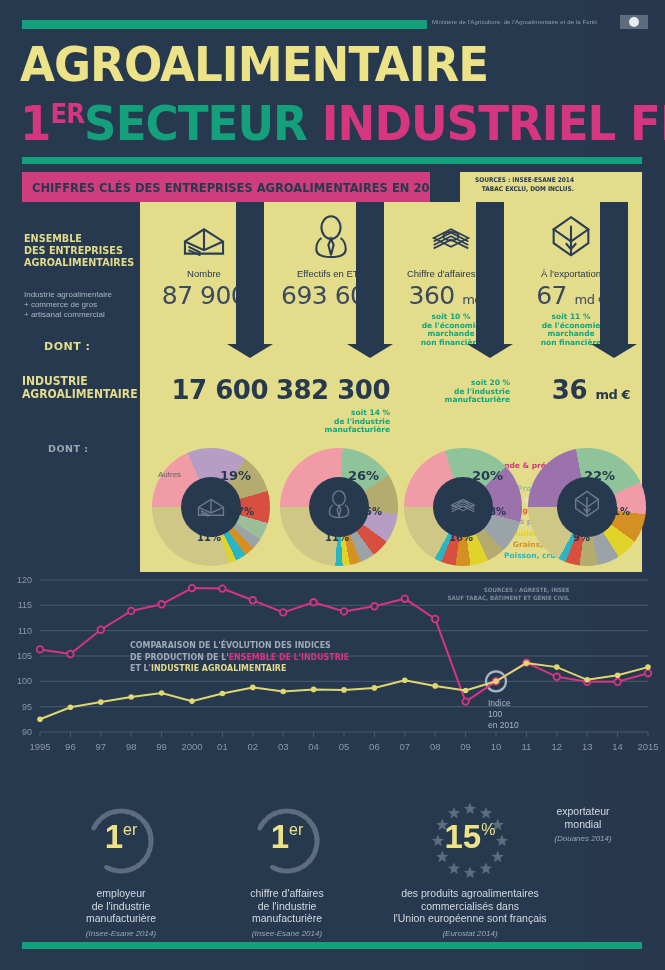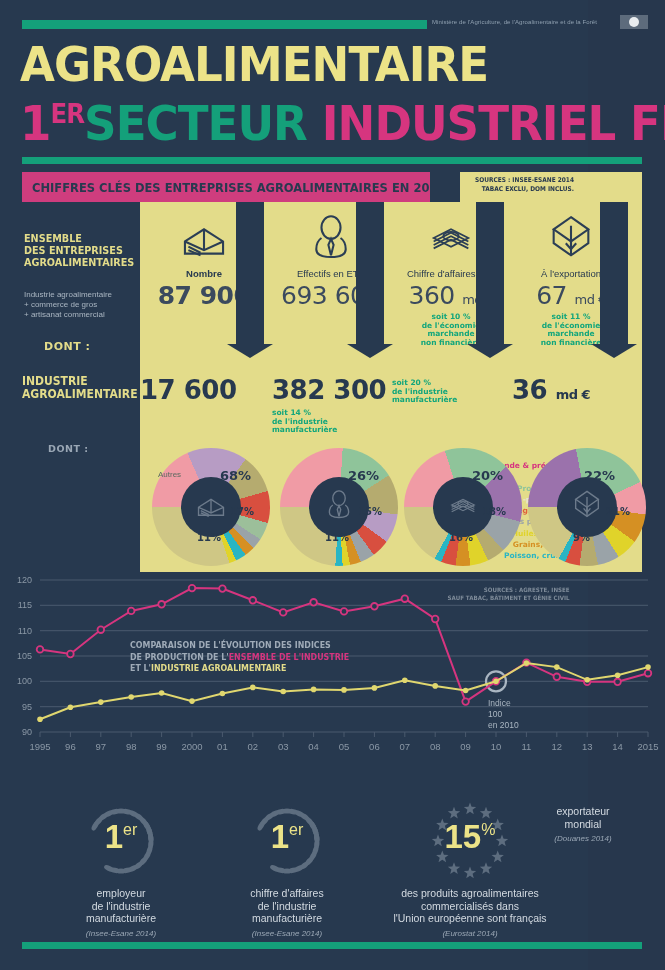--- a/index.html
+++ b/index.html
@@ -61,21 +61,21 @@
   
   .col { position:absolute; top:210px; width:120px; text-align:center; }
   .col .ico { height:54px; display:flex; align-items:flex-end; justify-content:center; }
   .col .clabel { font-size:9.5px; color:#27394f; margin-top:4px; }
   .col .cval { font-size:25px; color:#3b4a5e; margin-top:2px; font-family:"DejaVu Sans", sans-serif;
       letter-spacing:-.5px;}
   .col .cval .unit { font-size:13px; }
   .col .cnote { font-family:"DejaVu Sans", sans-serif; font-weight:bold; color:#12a67c; font-size:7.5px;
       line-height:8.5px; margin-top:3px;}
 
-  .col2 { position:absolute; top:375px; width:120px; text-align:left;}
+  .col2 { position:absolute; top:375px; width:120px; text-align:right;}
   .col2 .cval2 { font-size:26px; color:#27394f; font-family:"DejaVu Sans", sans-serif; font-weight:bold;
      letter-spacing:-.5px;}
   .col2 .cval2 .unit { font-size:13px; }
   .col2 .cnote2 { font-family:"DejaVu Sans", sans-serif; font-weight:bold; color:#12a67c; font-size:7.5px;
      line-height:8.5px; margin-top:4px;}
 
   
   .legend { position:absolute; right:3px; top:460px; width:135px; text-align:right;
      font-family:"DejaVu Sans", sans-serif; font-weight:bold; font-size:7.5px; line-height:11.3px;}
 
@@ -138,21 +138,21 @@
 AGROALIMENTAIRES</div>
   <div class="lc-sub" style="white-space:pre-line">Industrie agroalimentaire
 + commerce de gros
 + artisanat commercial</div>
   <div class="dont1">DONT :</div>
   <div class="lc-row2" style="white-space:pre-line">INDUSTRIE
 AGROALIMENTAIRE</div>
   <div class="dont2">DONT :</div>
 
   <div id="cols">
-      <div class="col" style="left: 140px; width: 128px; font-weight: bold;">
+      <div class="col" style="left: 140px; width: 128px;">
         <div class="ico">
           <svg width="52" height="52" viewBox="0 0 60 60">
             <g fill="none" stroke="#2b3e55" stroke-width="2.4">
               <path d="M8 34 L30 20 L52 34 L52 48 L8 48 Z"></path>
               <path d="M8 34 L30 44 L52 34"></path>
               <path d="M30 44 L30 20"></path>
               <path d="M12 40 L26 47 M12 44 L26 50"></path>
             </g>
           </svg>
         </div>
@@ -249,21 +249,21 @@
         <div class="hole">
       <span style="opacity:.42"><svg width="34" height="34" viewBox="0 0 60 60">
               <g fill="none" stroke="#ccd5de" stroke-width="2.4">
                 <path d="M8 34 L30 20 L52 34 L52 48 L8 48 Z"></path>
                 <path d="M8 34 L30 44 L52 34"></path>
                 <path d="M30 44 L30 20"></path>
                 <path d="M12 40 L26 47 M12 44 L26 50"></path>
               </g>
             </svg></span>
         </div>
-        <div class="pct" style="left:68px;top:20px;font-size:13px">68%</div>
+        <div class="pct" style="left:68px;top:20px;font-size:13px">19%</div>
         <div class="pct" style="left:78px;top:58px;font-size:10px">17%</div>
         <div class="pct" style="left:45px;top:84px;font-size:10px">11%</div>
         <div class="autres">Autres</div>
       </div>
       <div class="donut" style="left: 280px; background: conic-gradient(from -90deg, rgb(240, 155, 165) 0deg, rgb(240, 155, 165) 93.6deg, rgb(143, 196, 154) 93.6deg, rgb(143, 196, 154) 147.6deg, rgb(181, 171, 111) 147.6deg, rgb(181, 171, 111) 187.2deg, rgb(183, 156, 196) 187.2deg, rgb(183, 156, 196) 216deg, rgb(216, 79, 63) 216deg, rgb(216, 79, 63) 234deg, rgb(154, 163, 168) 234deg, rgb(154, 163, 168) 248.4deg, rgb(213, 144, 35) 248.4deg, rgb(213, 144, 35) 259.2deg, rgb(224, 211, 42) 259.2deg, rgb(224, 211, 42) 266.4deg, rgb(41, 181, 196) 266.4deg, rgb(41, 181, 196) 273.6deg, rgb(207, 199, 133) 273.6deg, rgb(207, 199, 133) 360deg);">
         <div class="hole">
       <span style="opacity:.42"><svg width="34" height="34" viewBox="0 0 60 60">
               <g fill="none" stroke="#ccd5de" stroke-width="2.4">
                 <ellipse cx="30" cy="18" rx="11" ry="13"></ellipse>
                 <path d="M19 30 q-6 4 -6 13 q0 9 17 9 q17 0 17 -9 q0 -9 -6 -13"></path>

